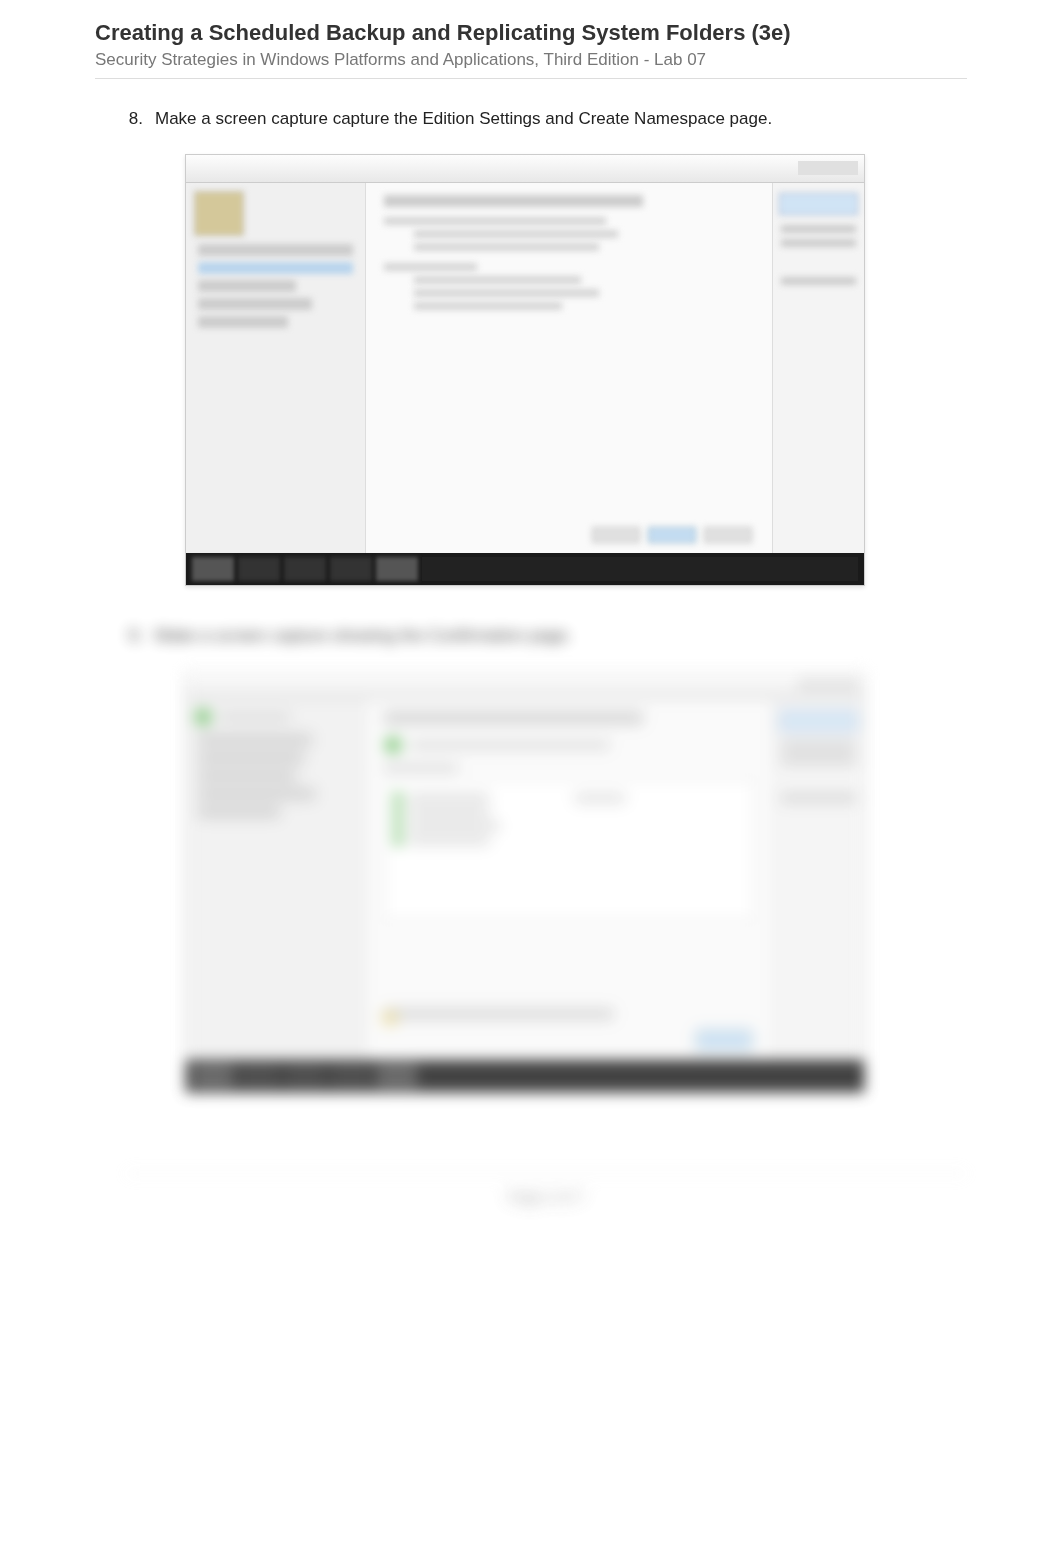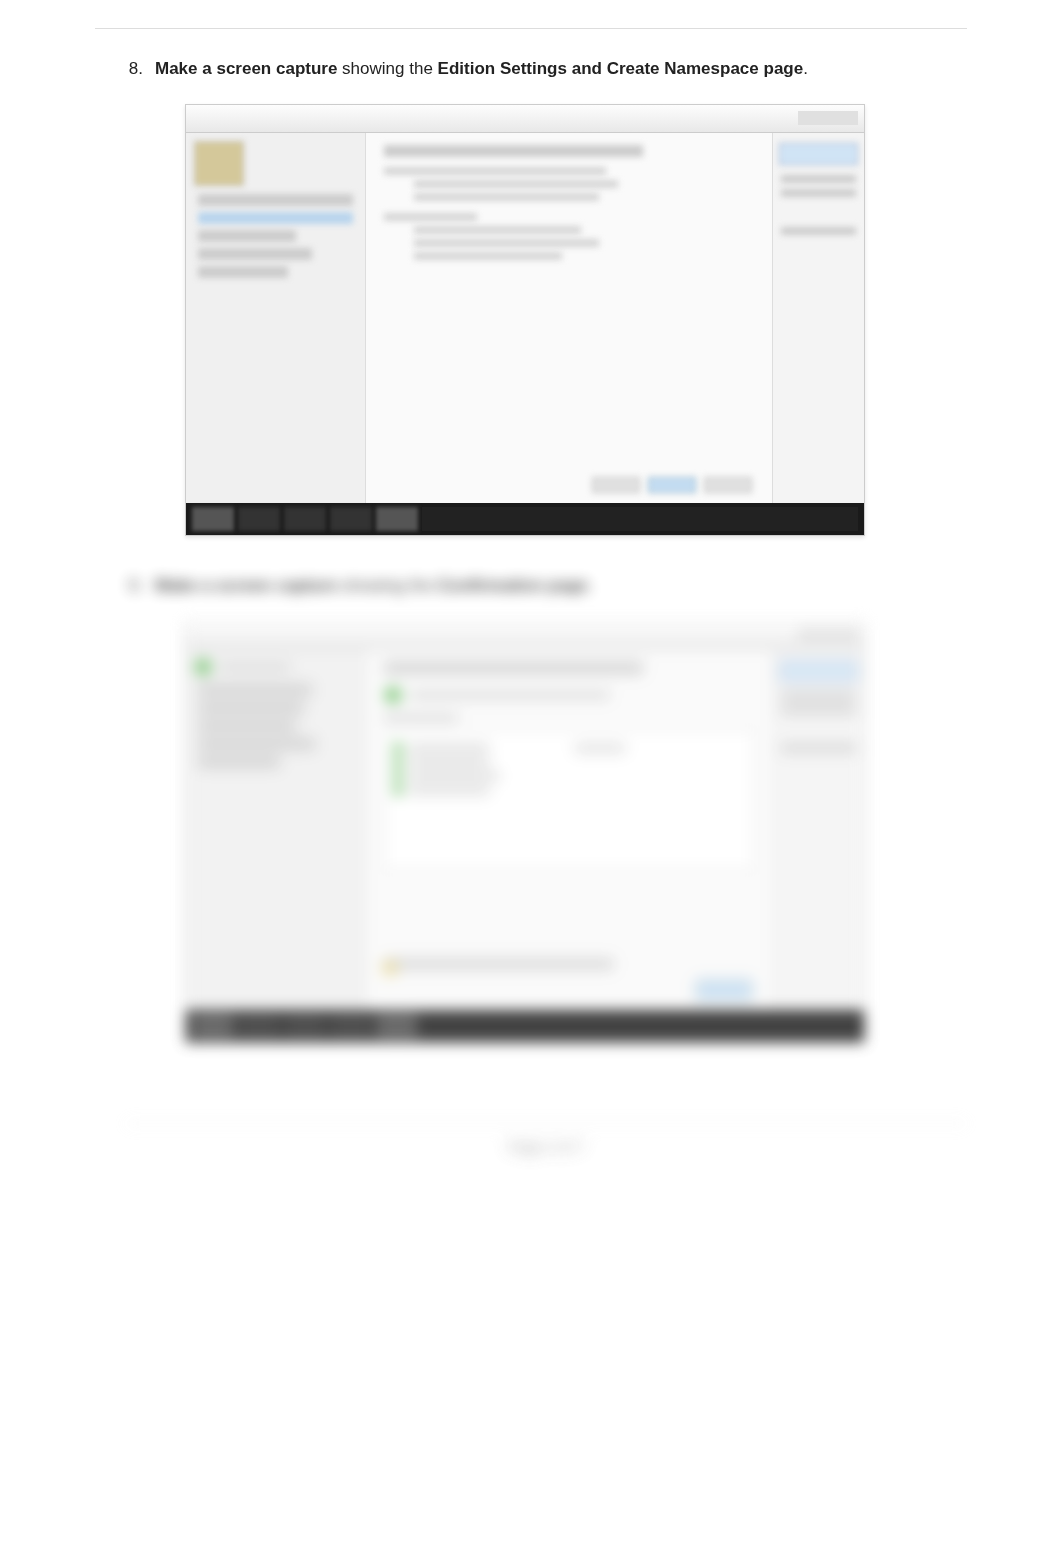--- a/index.html
+++ b/index.html
@@ -47,21 +47,21 @@
   .step-number {
     width: 30px;
     text-align: right;
     padding-right: 12px;
     flex-shrink: 0;
   }
   .step-text {
     flex: 1;
   }
   .bold {
-    font-weight: bold;
+    font-weight: normal;
   }
   .screenshot-wrap {
     margin-left: 60px;
     margin-bottom: 40px;
   }
   .screenshot {
     width: 680px;
     border: 1px solid #ccc;
     background: #f5f5f5;
     position: relative;
@@ -272,29 +272,31 @@
     color: #888;
     filter: blur(5px);
   }
 </style>
 </head>
 <body>
 
 <div class="page">
 
   <div class="header">
+    <div class="title">Creating a Scheduled Backup and Replicating System Folders (3e)</div>
+    <div class="subtitle">Security Strategies in Windows Platforms and Applications, Third Edition - Lab 07</div>
   </div>
 
   <div class="content">
 
     <div class="step">
       <div class="step-line">
         <div class="step-number">8.</div>
         <div class="step-text">
-          <span class="bold">Make a screen capture</span><span> showing the </span><span class="bold">Edition Settings and Create Namespace page</span><span>.</span>
+          <span class="bold">Make a screen capture</span><span> capture the </span><span class="bold">Edition Settings and Create Namespace page</span><span>.</span>
         </div>
       </div>
 
       <div class="screenshot-wrap">
         <div class="screenshot">
           <div class="ss-titlebar"></div>
           <div class="ss-body">
             <div class="ss-sidebar">
               <div class="ss-sidebar-icon"></div>
               <div class="ss-sidebar-item"></div>

